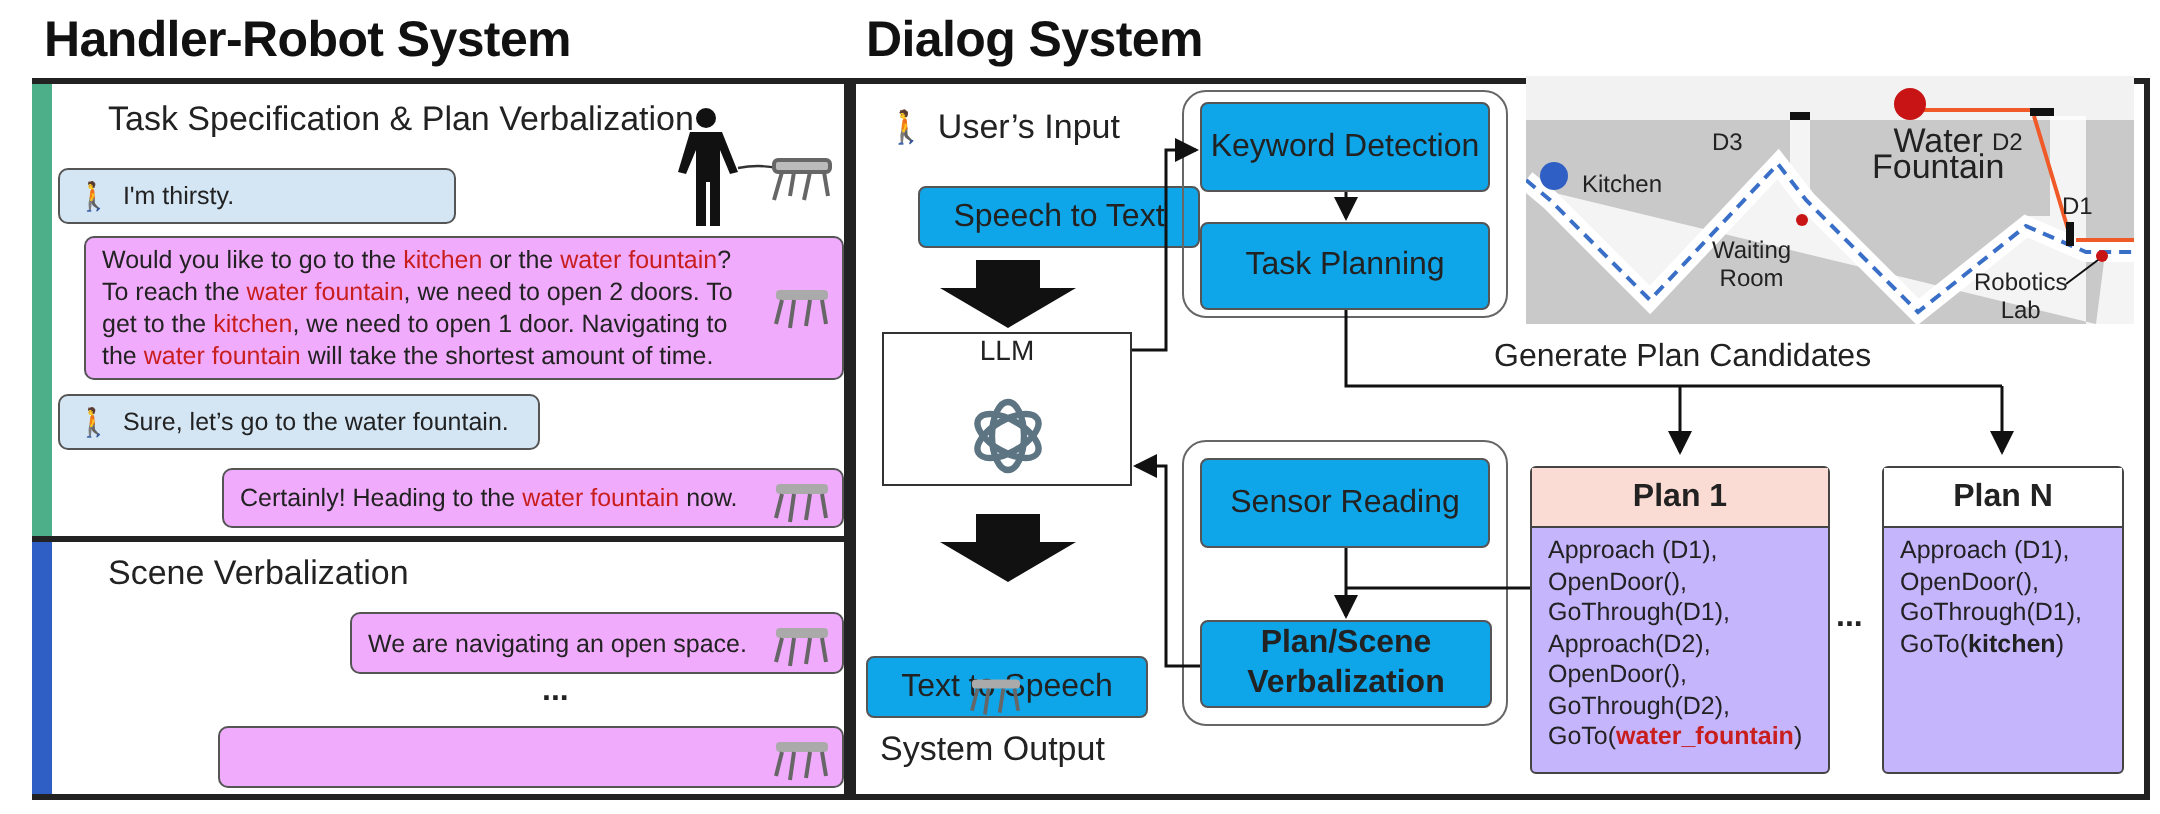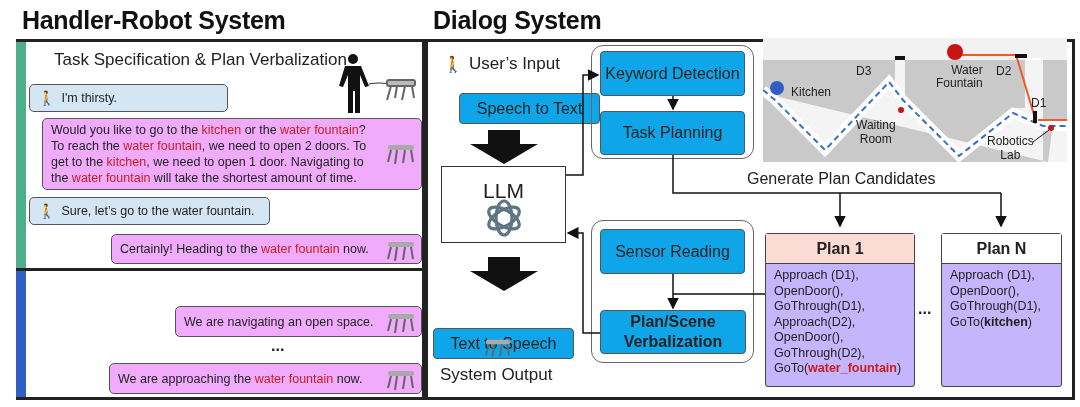--- a/index.html
+++ b/index.html
@@ -67,31 +67,31 @@
       <span id="msg3"><span>Certainly! Heading to the </span><span class="hl">water fountain</span><span> now.</span></span>
       <svg style="right:5px;top:3px" width="30" height="26" viewBox="0 0 30 26">
           <rect x="2" y="4" width="26" height="5" rx="2" fill="#aaa"></rect>
           <path d="M5 9 l-3 12 M11 9 l-2 14 M19 9 l-2 13 M25 9 l2 12" stroke="#666" stroke-width="2"></path>
         </svg>
     </div>
   </div>
 
   <div class="section" style="top:229px;height:126px;">
     <div class="sec-bar" style="background:#2f5fc4"></div>
+    <div class="sec-title" style="top:6px;left:18px">Scene Verbalization</div>
 
     <div class="bubble robot" style="left:159px;top:35px;width:247px;height:31px;padding-right:40px">
       <span>We are navigating an open space.</span>
       <svg style="right:5px;top:3px" width="30" height="26" viewBox="0 0 30 26">
           <rect x="2" y="4" width="26" height="5" rx="2" fill="#aaa"></rect>
           <path d="M5 9 l-3 12 M11 9 l-2 14 M19 9 l-2 13 M25 9 l2 12" stroke="#666" stroke-width="2"></path>
         </svg>
     </div>
     <div class="abs" style="left:255px;top:66px;font-size:16px;font-weight:bold">...</div>
     <div class="bubble robot" style="left:93px;top:92px;width:313px;height:31px;padding-right:40px">
-      <span id="msg5"><span>We are approaching the </span><span class="hl">water fountain</span><span> now.</span></span>
       <svg style="right:5px;top:3px" width="30" height="26" viewBox="0 0 30 26">
           <rect x="2" y="4" width="26" height="5" rx="2" fill="#aaa"></rect>
           <path d="M5 9 l-3 12 M11 9 l-2 14 M19 9 l-2 13 M25 9 l2 12" stroke="#666" stroke-width="2"></path>
         </svg>
     </div>
   </div>
 </div>
 
 <div class="abs panel-right"></div>
 
@@ -99,21 +99,21 @@
   <span style="font-size:16px">🚶</span>
   <span>User’s Input</span>
 </div>
 <div class="gbox" style="left:433px;top:93px;width:141px;height:31px;margin-left:26px;">Speech to Text</div>
 
 <svg style="left:470px;top:130px" width="68" height="34" viewBox="0 0 68 34">
     <path d="M18 0 h32 v14 h18 l-34 20 l-34 -20 h18 z" fill="#111"></path>
   </svg>
 
 <div class="abs" style="left:441px;top:166px;width:125px;height:77px;border:1.3px solid #333;background:#fff;">
-  <div style="text-align:center;font-size:21px;margin-top:12px">LLM</div>
+  <div style="text-align:center;font-size:14px;margin-top:0">LLM</div>
   <svg style="left:41px;top:30px" width="42" height="42" viewBox="0 0 42 42">
     <g fill="none" stroke="#5d7583" stroke-width="3.2">
       <ellipse cx="21" cy="21" rx="8" ry="17"></ellipse>
       <ellipse cx="21" cy="21" rx="8" ry="17" transform="rotate(60 21 21)"></ellipse>
       <ellipse cx="21" cy="21" rx="8" ry="17" transform="rotate(120 21 21)"></ellipse>
     </g>
   </svg>
 </div>
 
 <svg style="left:470px;top:257px" width="68" height="34" viewBox="0 0 68 34">
@@ -171,21 +171,21 @@
     <rect x="252" y="16" width="12" height="4" fill="#111"></rect>
     <rect x="270" y="73" width="4" height="12" fill="#111"></rect>
     <circle cx="14" cy="50" r="7" fill="#2f5fc4"></circle>
     <circle cx="192" cy="14" r="8" fill="#c81414"></circle>
     <circle cx="138" cy="72" r="3" fill="#c81414"></circle>
     <circle cx="288" cy="90" r="3" fill="#c81414"></circle>
     <path d="M286 92 L270 104" stroke="#111" stroke-width="1"></path>
   </svg>
   <div class="abs" style="left:28px;top:47px;font-size:12px">Kitchen</div>
   <div class="abs" style="left:93px;top:26px;font-size:12px">D3</div>
-  <div class="abs" style="left:173px;top:26px;font-size:12px;text-align:right;line-height:13px">
+  <div class="abs" style="left:173px;top:26px;font-size:17px;text-align:center;line-height:13px">
     <span>Water</span><br><span>Fountain</span>
   </div>
   <div class="abs" style="left:233px;top:26px;font-size:12px">D2</div>
   <div class="abs" style="left:268px;top:58px;font-size:12px">D1</div>
   <div class="abs" style="left:93px;top:80px;font-size:12px;text-align:center;line-height:14px">
     <span>Waiting</span><br><span>Room</span>
   </div>
   <div class="abs" style="left:224px;top:96px;font-size:12px;text-align:center;line-height:14px">
     <span>Robotics</span><br><span>Lab</span>
   </div>

